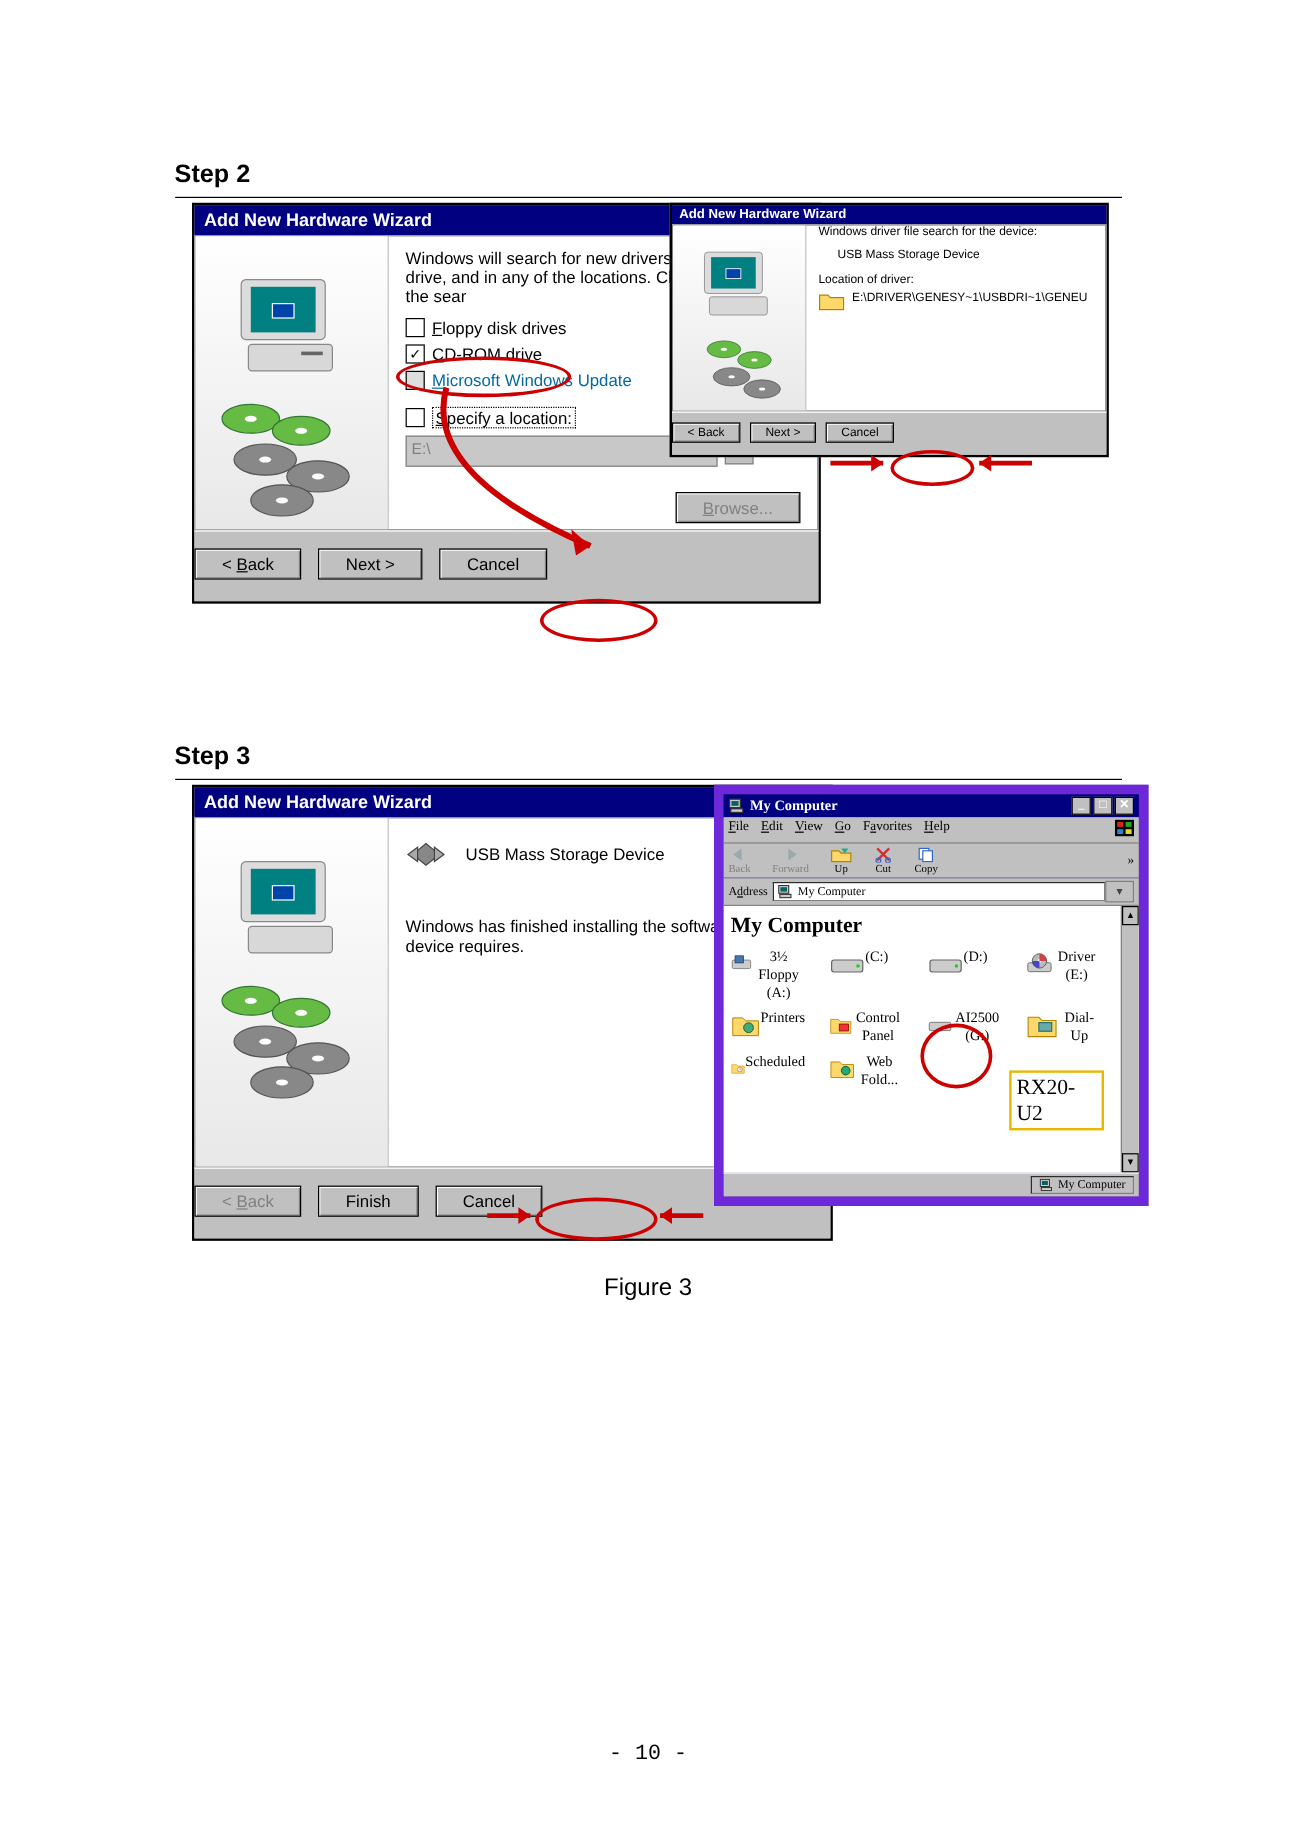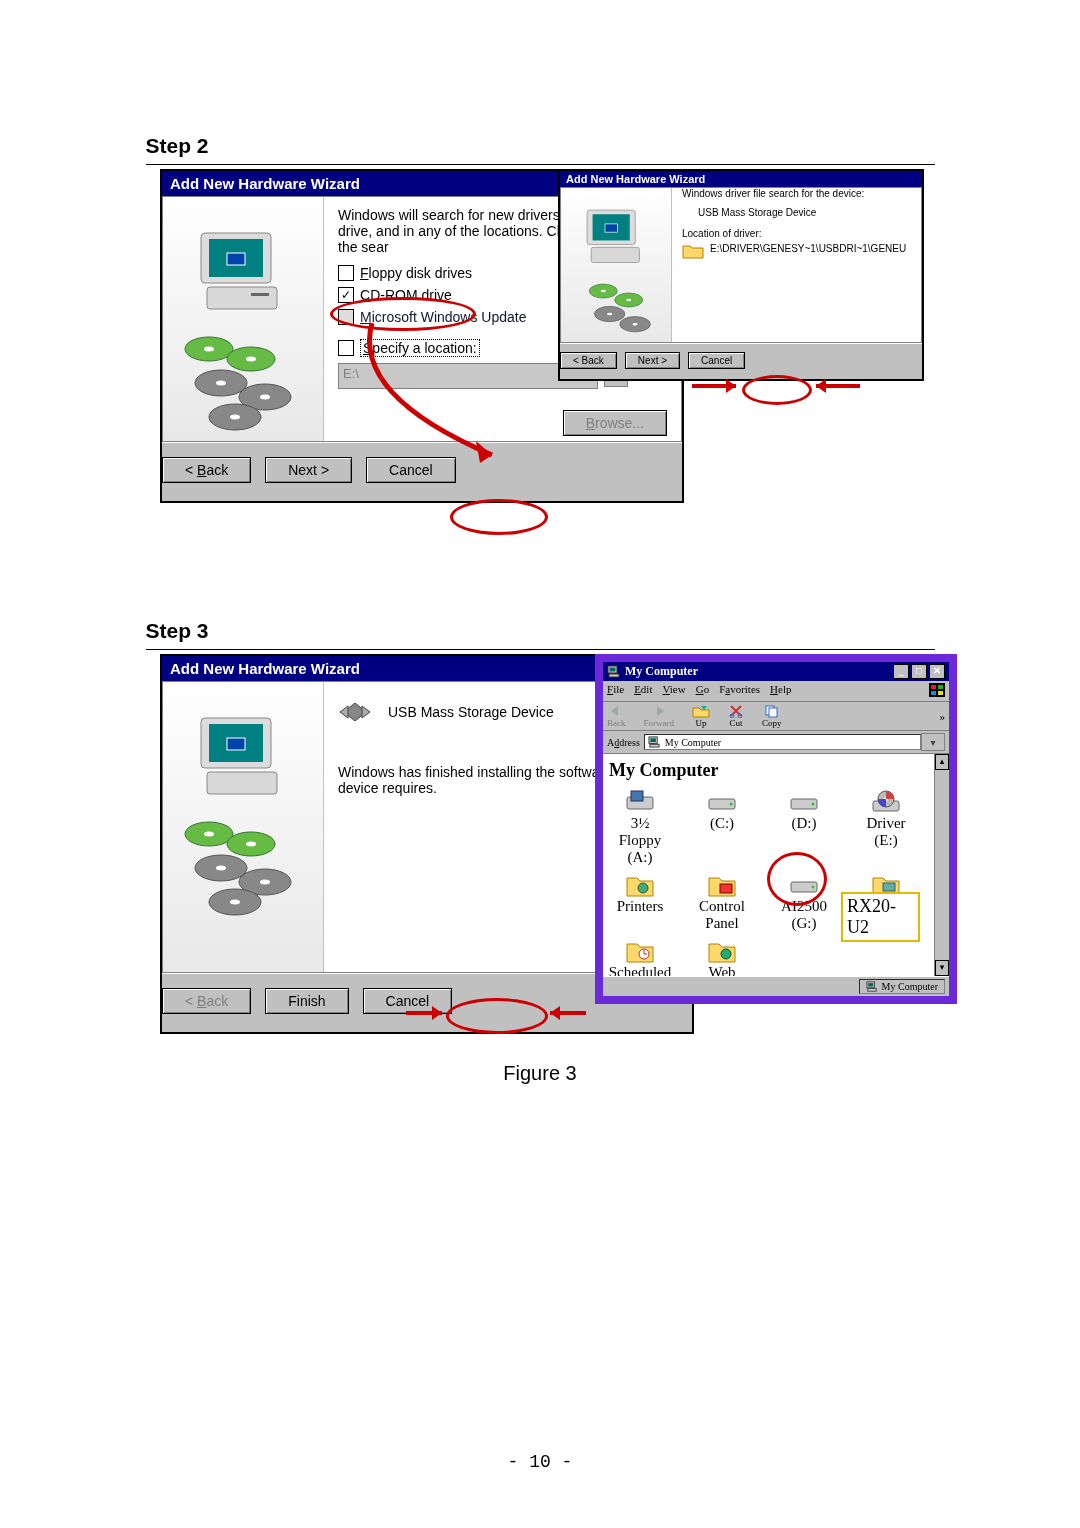--- a/index.html
+++ b/index.html
@@ -13,21 +13,21 @@
 .pane{display:flex;background:#fff;border:1px solid #808080}
 .pane-left{width:160px;background:linear-gradient(#fff,#e8e8e8);border-right:1px solid #c0c0c0;position:relative}
 .pane-right{flex:1;padding:10px 14px;font-size:14px;color:#000;position:relative}
 .monitor-svg{width:100px;height:90px;margin:30px auto 8px auto;display:block}
 .cd-svg{width:140px;height:110px;display:block;margin:0 auto}
 .chk{display:flex;align-items:center;margin:6px 0}
 .chkbox{width:14px;height:14px;border:1px solid #000;background:#fff;display:inline-flex;align-items:center;justify-content:center;margin-right:6px;font-size:12px;line-height:1}
 .chkbox.dis{background:#ddd}
 .ulbl{font-size:14px}
 .ulbl u{text-decoration:underline}
-.gray-lbl{color:#0f172a}
+.gray-lbl{color:#0369a1}
 .txtfield{background:#c8c8c8;border:1px solid #808080;width:250px;height:20px;padding:2px 4px;color:#808080;font-size:13px}
 .btnrow{display:flex;justify-content:flex-start;gap:14px;padding:14px 0 18px 0;background:#c0c0c0;border-top:1px solid #fff}
 .btn{border:1px solid #000;background:#c0c0c0;font-size:14px;padding:4px 22px;box-shadow:inset 1px 1px #fff,inset -1px -1px #808080}
 .btn.dis{color:#808080}
 .small .tb{font-size:11px;padding:2px 6px}
 .small .pane-right{font-size:10px;padding:0 10px}
 .small .btn{font-size:10px;padding:2px 12px}
 .small .btnrow{padding:8px 0 10px 0;gap:8px}
 .small .pane-left{width:110px}
 .ellipse{position:absolute;border:3px solid #cc0000;border-radius:50%;pointer-events:none}
@@ -40,21 +40,21 @@
 .menu{background:#c0c0c0;font-size:11px;padding:2px 4px;display:flex;gap:10px;border-bottom:1px solid #808080}
 .menu span u{text-decoration:underline}
 .toolbar{background:#c0c0c0;display:flex;align-items:center;padding:2px 4px;gap:18px;border-bottom:1px solid #808080}
 .tbtn{display:flex;flex-direction:column;align-items:center;font-size:9px;color:#000}
 .tbtn.dis{color:#808080}
 .addr{background:#c0c0c0;display:flex;align-items:center;padding:2px 4px;font-size:10px;border-bottom:1px solid #808080}
 .addr-field{flex:1;background:#fff;border:1px inset #808080;margin-left:4px;padding:1px 3px;display:flex;align-items:center;gap:4px}
 .mc-body{background:#fff;padding:6px;position:relative;height:210px;overflow:hidden}
 .mc-title{font-weight:bold;font-size:18px}
 .iconrow{display:flex;flex-wrap:wrap;gap:6px 20px;margin-top:8px}
-.ic{display:flex;flex-direction:column;align-items:center;width:62px;font-size:15px;text-align:center}
+.ic{display:flex;flex-direction:row;align-items:flex-start;width:62px;font-size:12px;text-align:center}
 .ic svg{width:30px;height:26px}
 .status{background:#c0c0c0;font-size:10px;padding:2px 4px;display:flex;justify-content:flex-end;border-top:1px solid #fff}
 .yellow-box{position:absolute;border:2px solid #e6b800;padding:2px 4px;font-family:'Times New Roman',serif;font-size:18px;background:#fff;color:#000}
 .page-num{text-align:center;font-family:Liberation Mono, monospace;font-size:18px}
 .dd{width:22px;height:20px;border:1px solid #808080;background:#c0c0c0;display:inline-flex;align-items:center;justify-content:center;font-size:10px;color:#444}
 .scroll-v{position:absolute;right:0;top:0;bottom:0;width:14px;background:#c0c0c0;border-left:1px solid #808080;display:flex;flex-direction:column;justify-content:space-between}
 .scroll-v div{height:14px;background:#c0c0c0;border:1px solid #000;font-size:9px;text-align:center;line-height:12px}
 </style>
 </head>
 <body>

